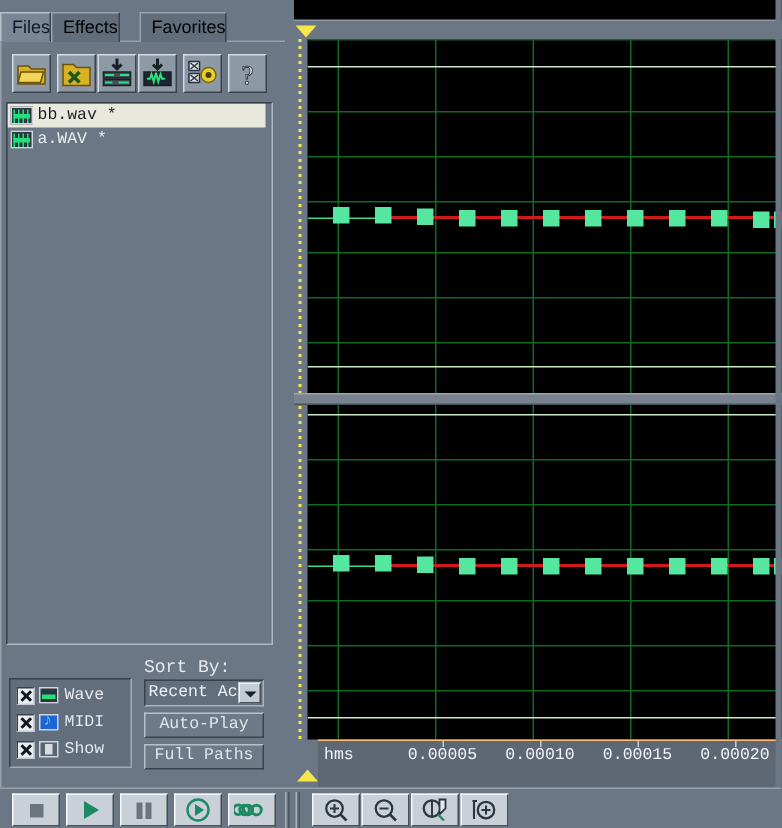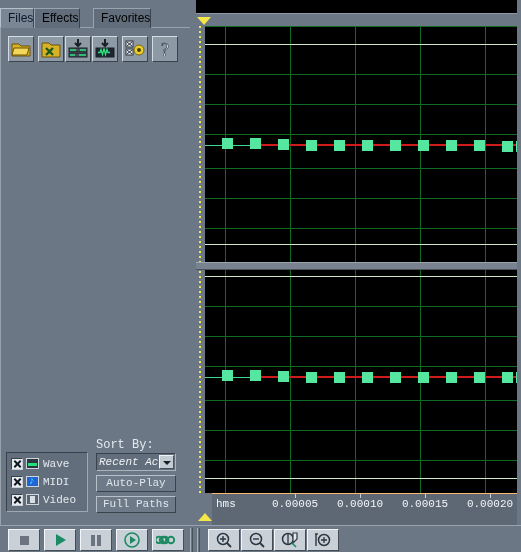--- a/index.html
+++ b/index.html
@@ -213,21 +213,20 @@
     border-left: 1px solid #39414a;
     border-right: 1px solid #aab4be;
     border-bottom: 1px solid #aab4be;
     overflow: hidden;
   }
   #sort-value {
     position: absolute; left: 2px; top: 2px;
     font-family: "Liberation Mono", monospace;
     font-size: 11px; color: #edf1f4;
     white-space: nowrap;
-    font-style: italic;
   }
   #sort-arrow {
     position: absolute; right: 1px; top: 1px;
     width: 15px; height: 14px;
     background: #c3cbd3;
     border-top: 1px solid #f1f4f7;
     border-left: 1px solid #f1f4f7;
     border-right: 1px solid #495159;
     border-bottom: 1px solid #495159;
   }
@@ -472,36 +471,56 @@
         </svg>
       </div>
 
       <div class="tbtn" style="left:148px">
         <svg width="24" height="24" viewBox="0 0 24 24">
           <text x="12" y="19" font-size="18" font-family="Liberation Serif, serif" text-anchor="middle" fill="#e9eef3" stroke="#2a323b" stroke-width="0.6">?</text>
         </svg>
       </div>
     </div>
 
+    <div id="filelist">
+      <div class="filerow selected">
+        <span class="ficon">
+          <i class="sp" style="left:1px"></i>
+            <i class="sp" style="left:4px"></i>
+          <i class="sp" style="left:7px"></i>
+            <i class="sp" style="left:10px"></i>
+        </span>
+        <span class="fname">bb.wav *</span>
+      </div>
+      <div class="filerow">
+        <span class="ficon">
+          <i class="sp" style="left:1px"></i>
+            <i class="sp" style="left:4px"></i>
+          <i class="sp" style="left:7px"></i>
+            <i class="sp" style="left:10px"></i>
+        </span>
+        <span class="fname">a.WAV *</span>
+      </div>
+    </div>
 
     <div id="sft-box">
       <div class="ftrow" style="top:3px">
         <span class="cbx"></span>
         <span class="tyicon wave"></span>
         <span class="tylabel">Wave</span>
       </div>
       <div class="ftrow" style="top:21px">
         <span class="cbx"></span>
         <span class="tyicon midi"></span>
         <span class="tylabel">MIDI</span>
       </div>
       <div class="ftrow" style="top:39px">
         <span class="cbx"></span>
         <span class="tyicon video"></span>
-        <span class="tylabel">Video</span>
+        <span class="tylabel">Show</span>
       </div>
     </div>
 
     <div id="sort-label">Sort By:</div>
     <div id="sort-combo">
       <span id="sort-value">Recent Ac</span>
       <span id="sort-arrow"></span>
     </div>
 
     <div class="pbtn" id="btn-fullpaths">Full Paths</div>

